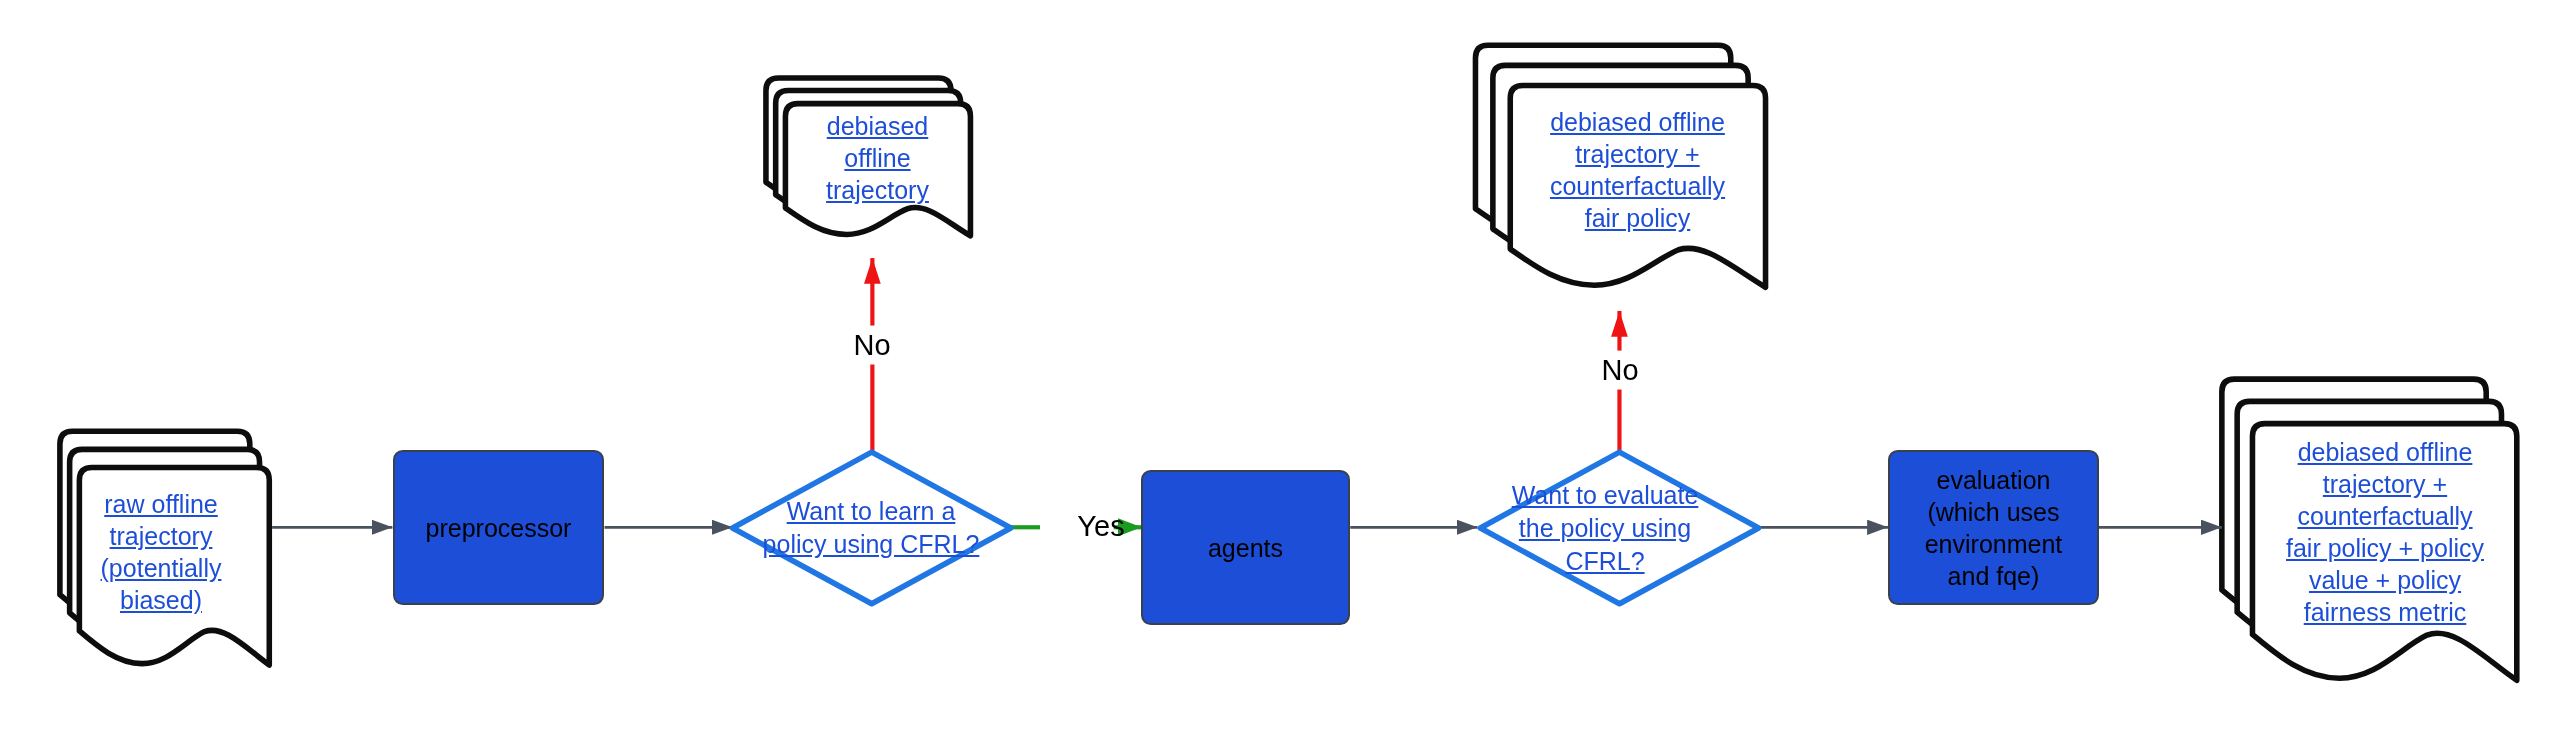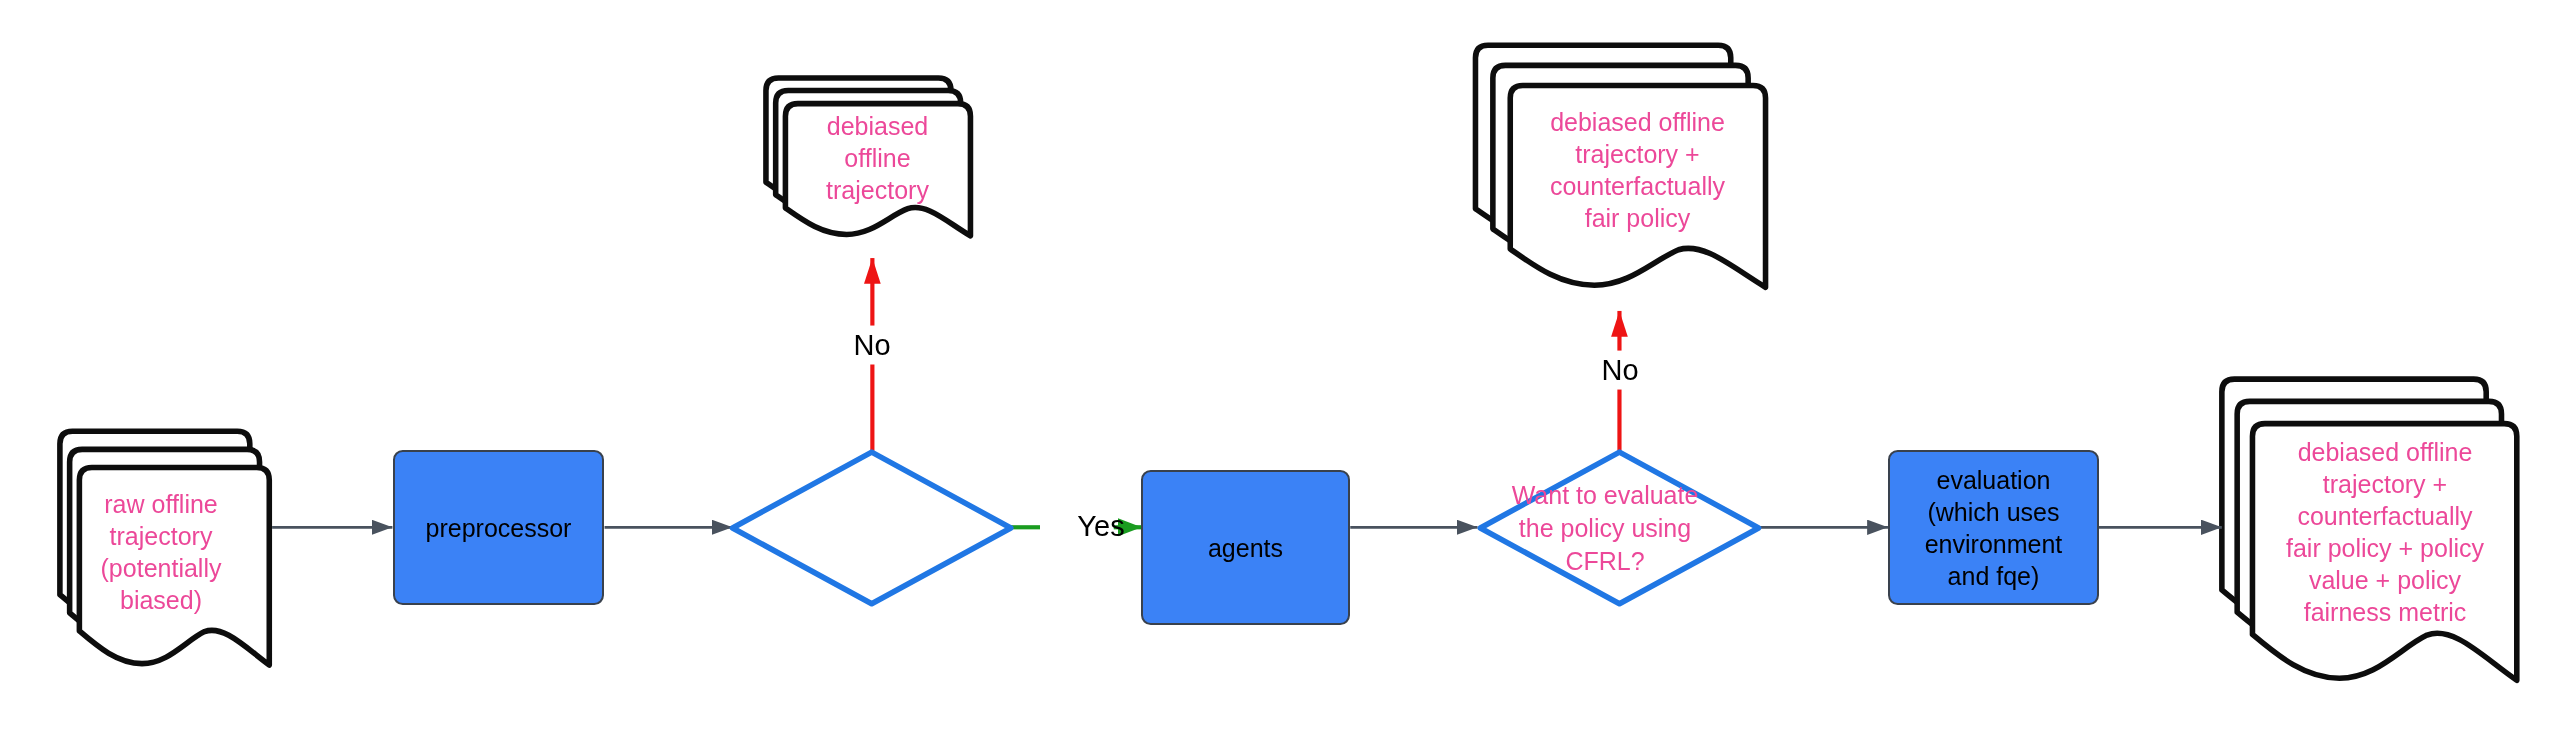--- a/index.html
+++ b/index.html
@@ -8,29 +8,30 @@
     width:2576px;height:745px;
     background:#ffffff;
     font-family:"Liberation Sans", sans-serif;
     overflow:hidden;
   }
   .canvas svg{position:absolute;left:0;top:0;}
   .label{
     position:absolute;
     display:flex;align-items:center;justify-content:center;
     text-align:center;
-    color:#ec4899;
+    color:#1d4ed8;
     font-size:25px;line-height:32px;
     pointer-events:none;
+    text-decoration:underline;
   }
   .multiline{white-space:pre-line;}
   .process{
     position:absolute;
     box-sizing:border-box;
-    background:#3b82f6;
+    background:#1d4ed8;
     border:2.1px solid #39414D;
     border-radius:9.7px;
     display:flex;align-items:center;justify-content:center;
     text-align:center;
     color:#000000;
     font-size:25px;line-height:32px;
   }
   .edge-label{
     position:absolute;
     display:flex;align-items:center;justify-content:center;
@@ -129,20 +130,22 @@
 counterfactually
 fair policy</div>
 
   <div class="label multiline" style="left:2253px;top:426px;width:264px;height:211px;">debiased offline
 trajectory +
 counterfactually
 fair policy + policy
 value + policy
 fairness metric</div>
 
+  <div class="label multiline diamond-label" style="left:739px;top:452px;width:264px;height:152px;">Want to learn a
+policy using CFRL?</div>
 
   <div class="label multiline diamond-label" style="left:1473px;top:452px;width:264px;height:152px;">Want to evaluate
 the policy using
 CFRL?</div>
 
   <div class="edge-label" style="left:1058px;top:508px;width:86px;height:36px;">Yes</div>
 
   <div class="edge-label" style="left:837px;top:326px;width:70px;height:38px;">No</div>
 
   <div class="edge-label" style="left:1585px;top:351px;width:70px;height:38px;">No</div>

